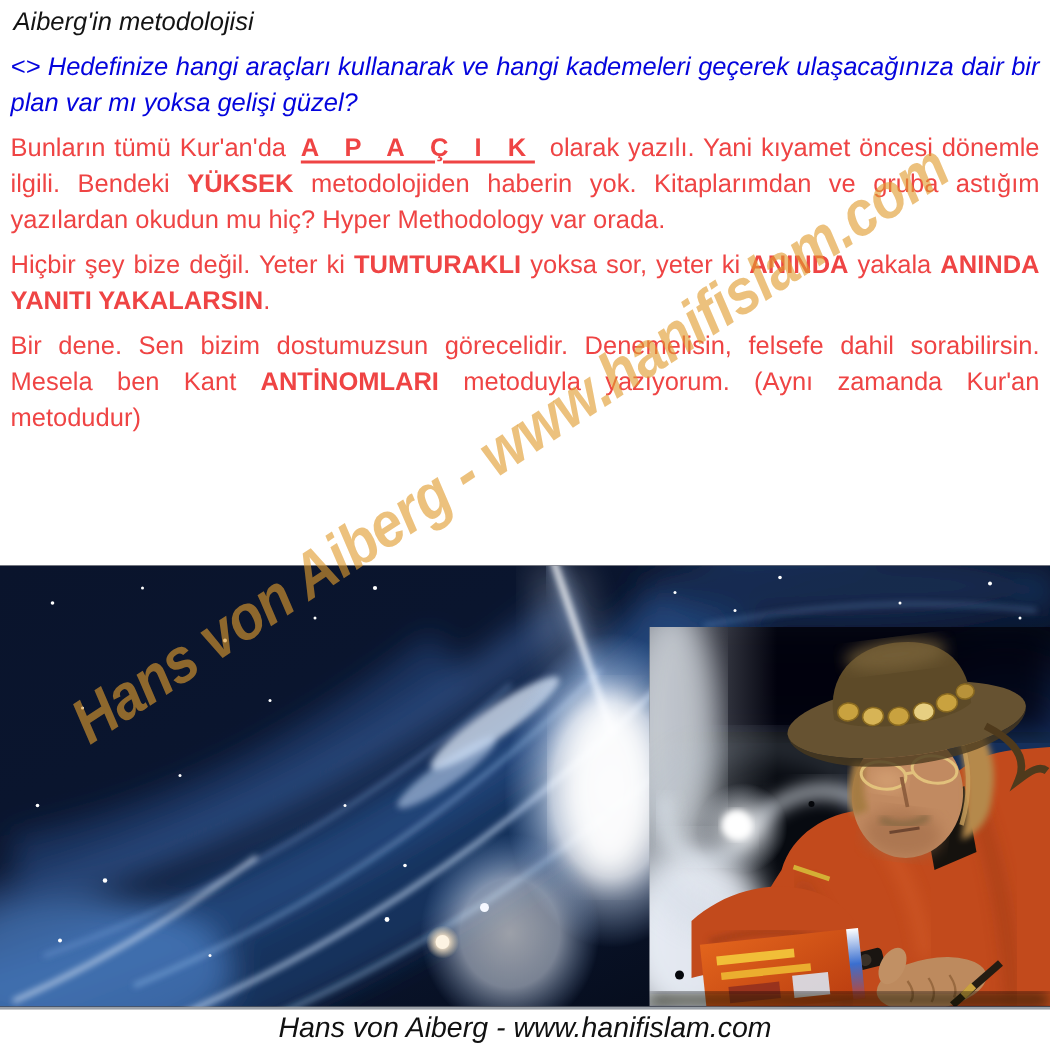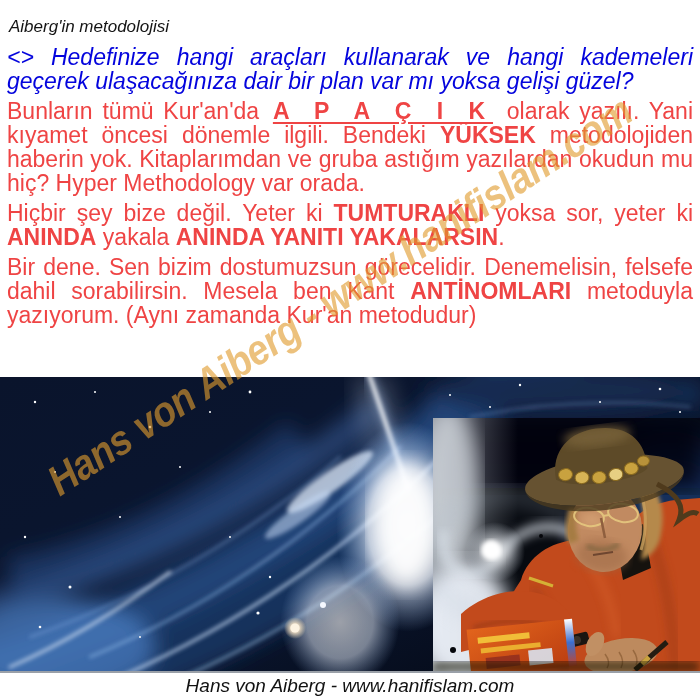--- a/index.html
+++ b/index.html
@@ -2,29 +2,29 @@
 <html style="--q-blue: #0404dd; --wm-gold: rgba(224,155,45,0.62);"><head>
 <meta charset="utf-8">
 <style>
   html,body{margin:0;padding:0;background:#fff;}
   .page{
     position:relative;width:700px;height:700px;background:#ffffff;
     overflow:hidden;font-family:"Liberation Sans",sans-serif;color:#141414;
   }
   
   .text-area{
-    position:absolute;left:0;top:12px;width:700px;height:377px;
+    position:absolute;left:0;top:0;width:700px;height:377px;
     padding:0 7px;box-sizing:border-box;overflow:hidden;
   }
   .title{
     font-style:italic;font-size:17px;line-height:24px;
     margin:3px 0 6px 2px;text-align:left;
   }
   .text-area p.q,.text-area p.a{
-    font-size:23px;line-height:24px;margin:0 0 6px;text-align:justify;
+    font-size:17px;line-height:24px;margin:0 0 6px;text-align:justify;
   }
   .text-area p.q{color:var(--q-blue,#0404dd);font-style:italic;}
   .text-area p.a{color:#ef4444;}
   .text-area b{font-weight:bold;}
   .spaced{letter-spacing:.34em;margin:0 4px;}
   .ul{text-decoration:underline;text-decoration-thickness:2px;text-underline-offset:3px;}
   
   .watermark{
     position:absolute;left:340px;top:296px;z-index:6;
     transform:translate(-50%,-50%) rotate(-33.3deg) scaleX(.9);

